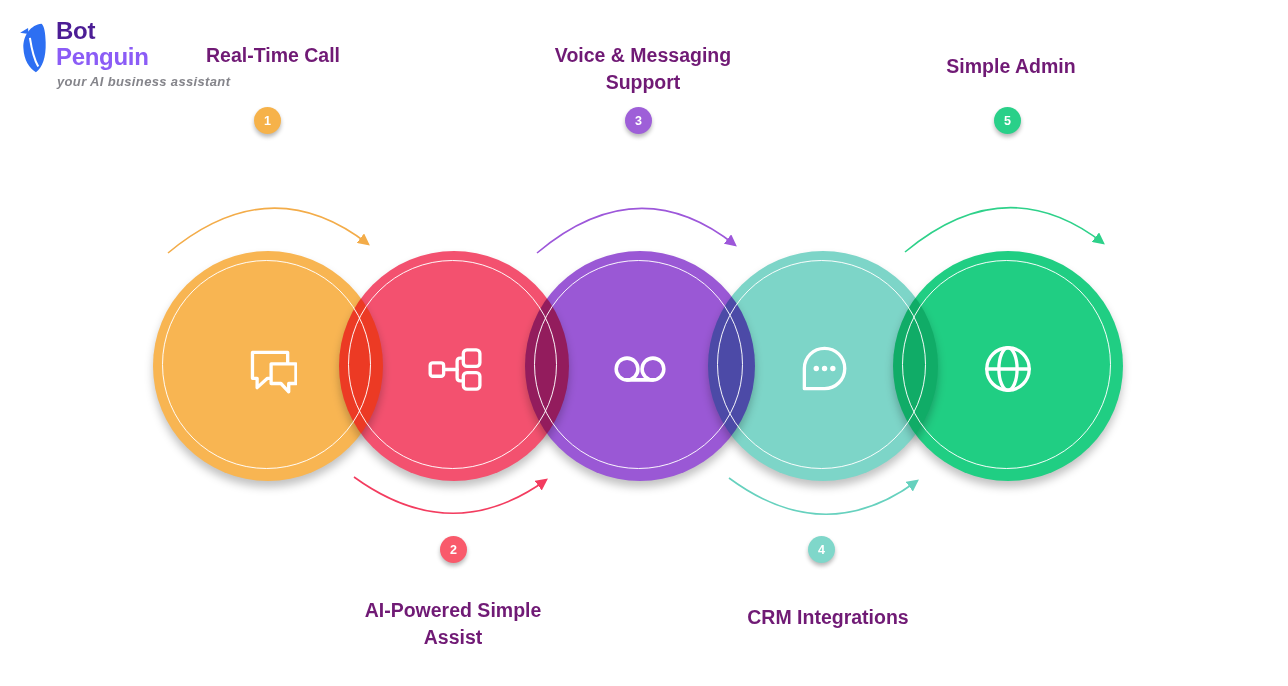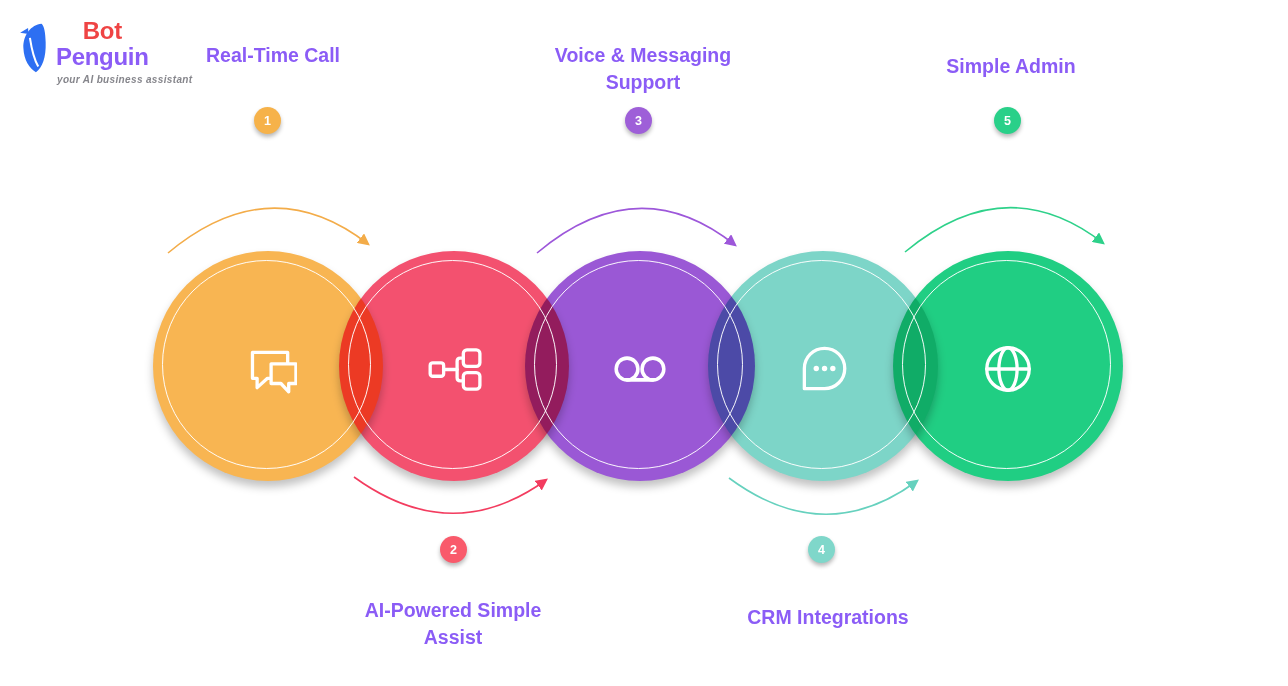--- a/index.html
+++ b/index.html
@@ -13,32 +13,32 @@
     position: relative;
     width: 1288px; height: 686px;
     background: #ffffff;
     isolation: isolate;
   }
 
   
   .logo { position: absolute; left: 16px; top: 18px; width: 140px; height: 70px; }
   .logo-mark { position: absolute; left: 2px; top: 4px; width: 34px; height: 52px; }
   .logo-text { position: absolute; left: 40px; top: 0px; line-height: 26px; font-weight: 700; font-size: 24px; letter-spacing: -0.3px; }
-  .logo-line1 { color: #ef4444; display: block; text-align: center; }
+  .logo-line1 { color: #4c1d95; display: block; }
   .logo-line2 { color: #8b5cf6; display: block; text-align: center; }
   .logo-tagline {
     position: absolute; left: 41px; top: 56px;
-    font-size: 10px; font-style: italic; font-weight: 600;
+    font-size: 13px; font-style: italic; font-weight: 600;
     color: #85858B; letter-spacing: 0.35px; white-space: nowrap;
   }
 
   
   .step-label {
     position: absolute; width: 300px; text-align: center;
-    font-size: 19.5px; font-weight: 600; color: #8b5cf6; line-height: 27px;
+    font-size: 19.5px; font-weight: 600; color: #701a75; line-height: 27px;
   }
   .step-label span { display: block; }
   .sl1 { left: 123px; top: 42px; }
   .sl3 { left: 493px; top: 42px; }
   .sl5 { left: 861px; top: 42px; margin-top: 11px; }
   .sl2 { left: 303px; top: 597px; }
   .sl4 { left: 678px; top: 604px; }
 
   
   .badge {

